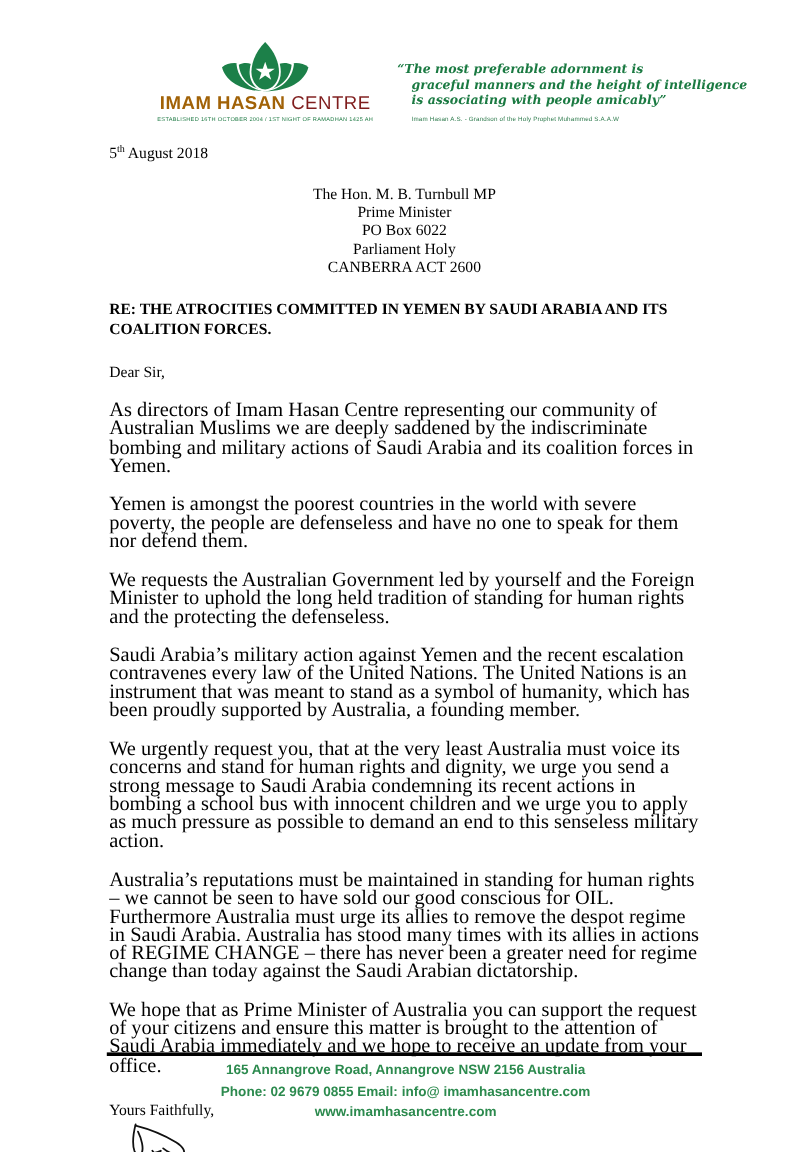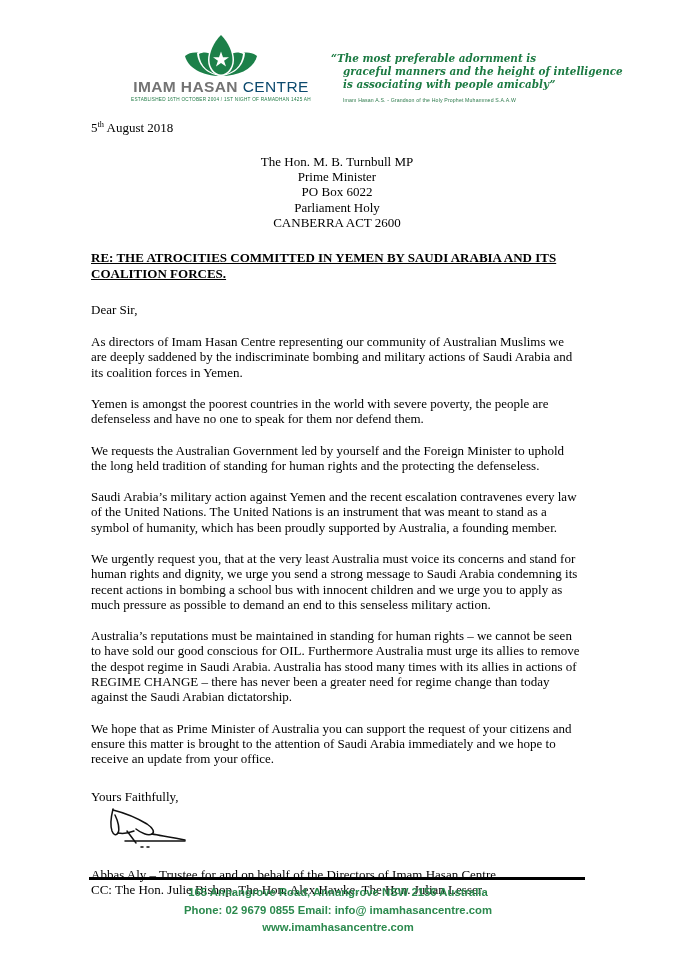--- a/index.html
+++ b/index.html
@@ -47,25 +47,25 @@
   .wordmark {
     margin-top: 1px;
     font-family: "Liberation Sans", sans-serif;
     font-size: 15.5px;
     letter-spacing: 0.4px;
     line-height: 1.05;
     white-space: nowrap;
   }
   .wordmark .wm-bold {
     font-weight: bold;
-    color: #737373;
+    color: #a16207;
   }
   .wordmark .wm-light {
     font-weight: normal;
-    color: #0c4a6e;
+    color: #7f1d1d;
   }
 
   .established {
     margin-top: 2px;
     font-family: "Liberation Sans", sans-serif;
     font-size: 4.6px;
     letter-spacing: 0.25px;
     color: #1F7A44;
     white-space: nowrap;
     transform: scaleX(1.02);
@@ -123,32 +123,31 @@
     line-height: 15.2px;
     text-align: center;
   }
   .address div { white-space: nowrap; }
 
   .subject {
     margin-top: 20px;
     font-weight: bold;
     font-size: 13px;
     line-height: 15.5px;
-    text-decoration: underline;
   }
 
   .salutation {
     margin-top: 21px;
     font-size: 13px;
     line-height: 16px;
   }
 
   .para {
     margin-top: 16px;
-    font-size: 13px;
+    font-size: 17px;
     line-height: 15.3px;
     text-align: left;
   }
 
   .signoff {
     margin-top: 22px;
     font-size: 13px;
     line-height: 16px;
   }
 

